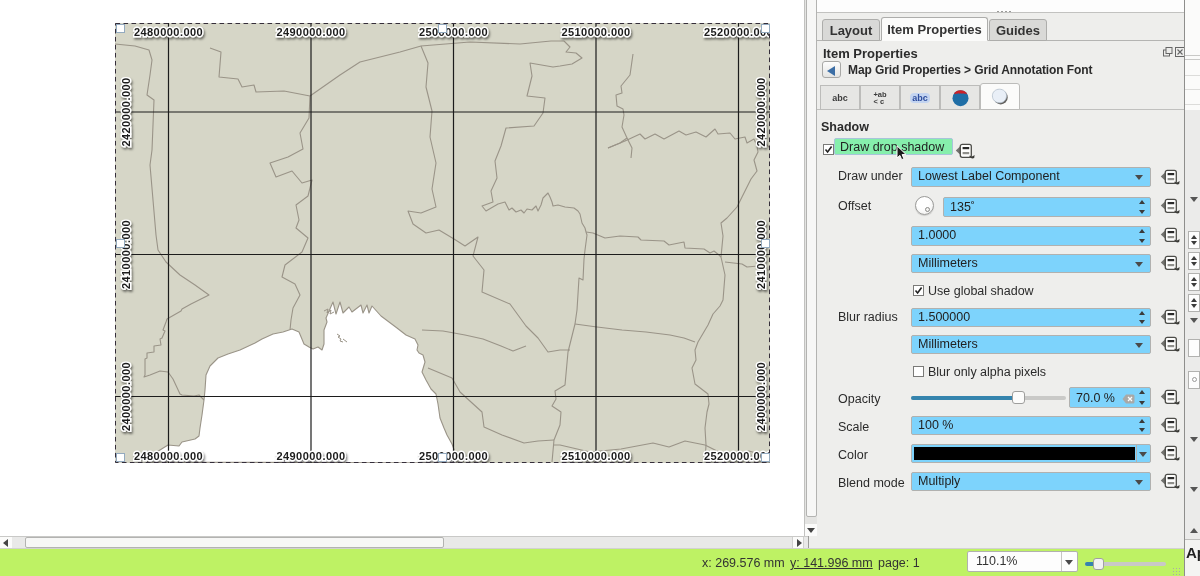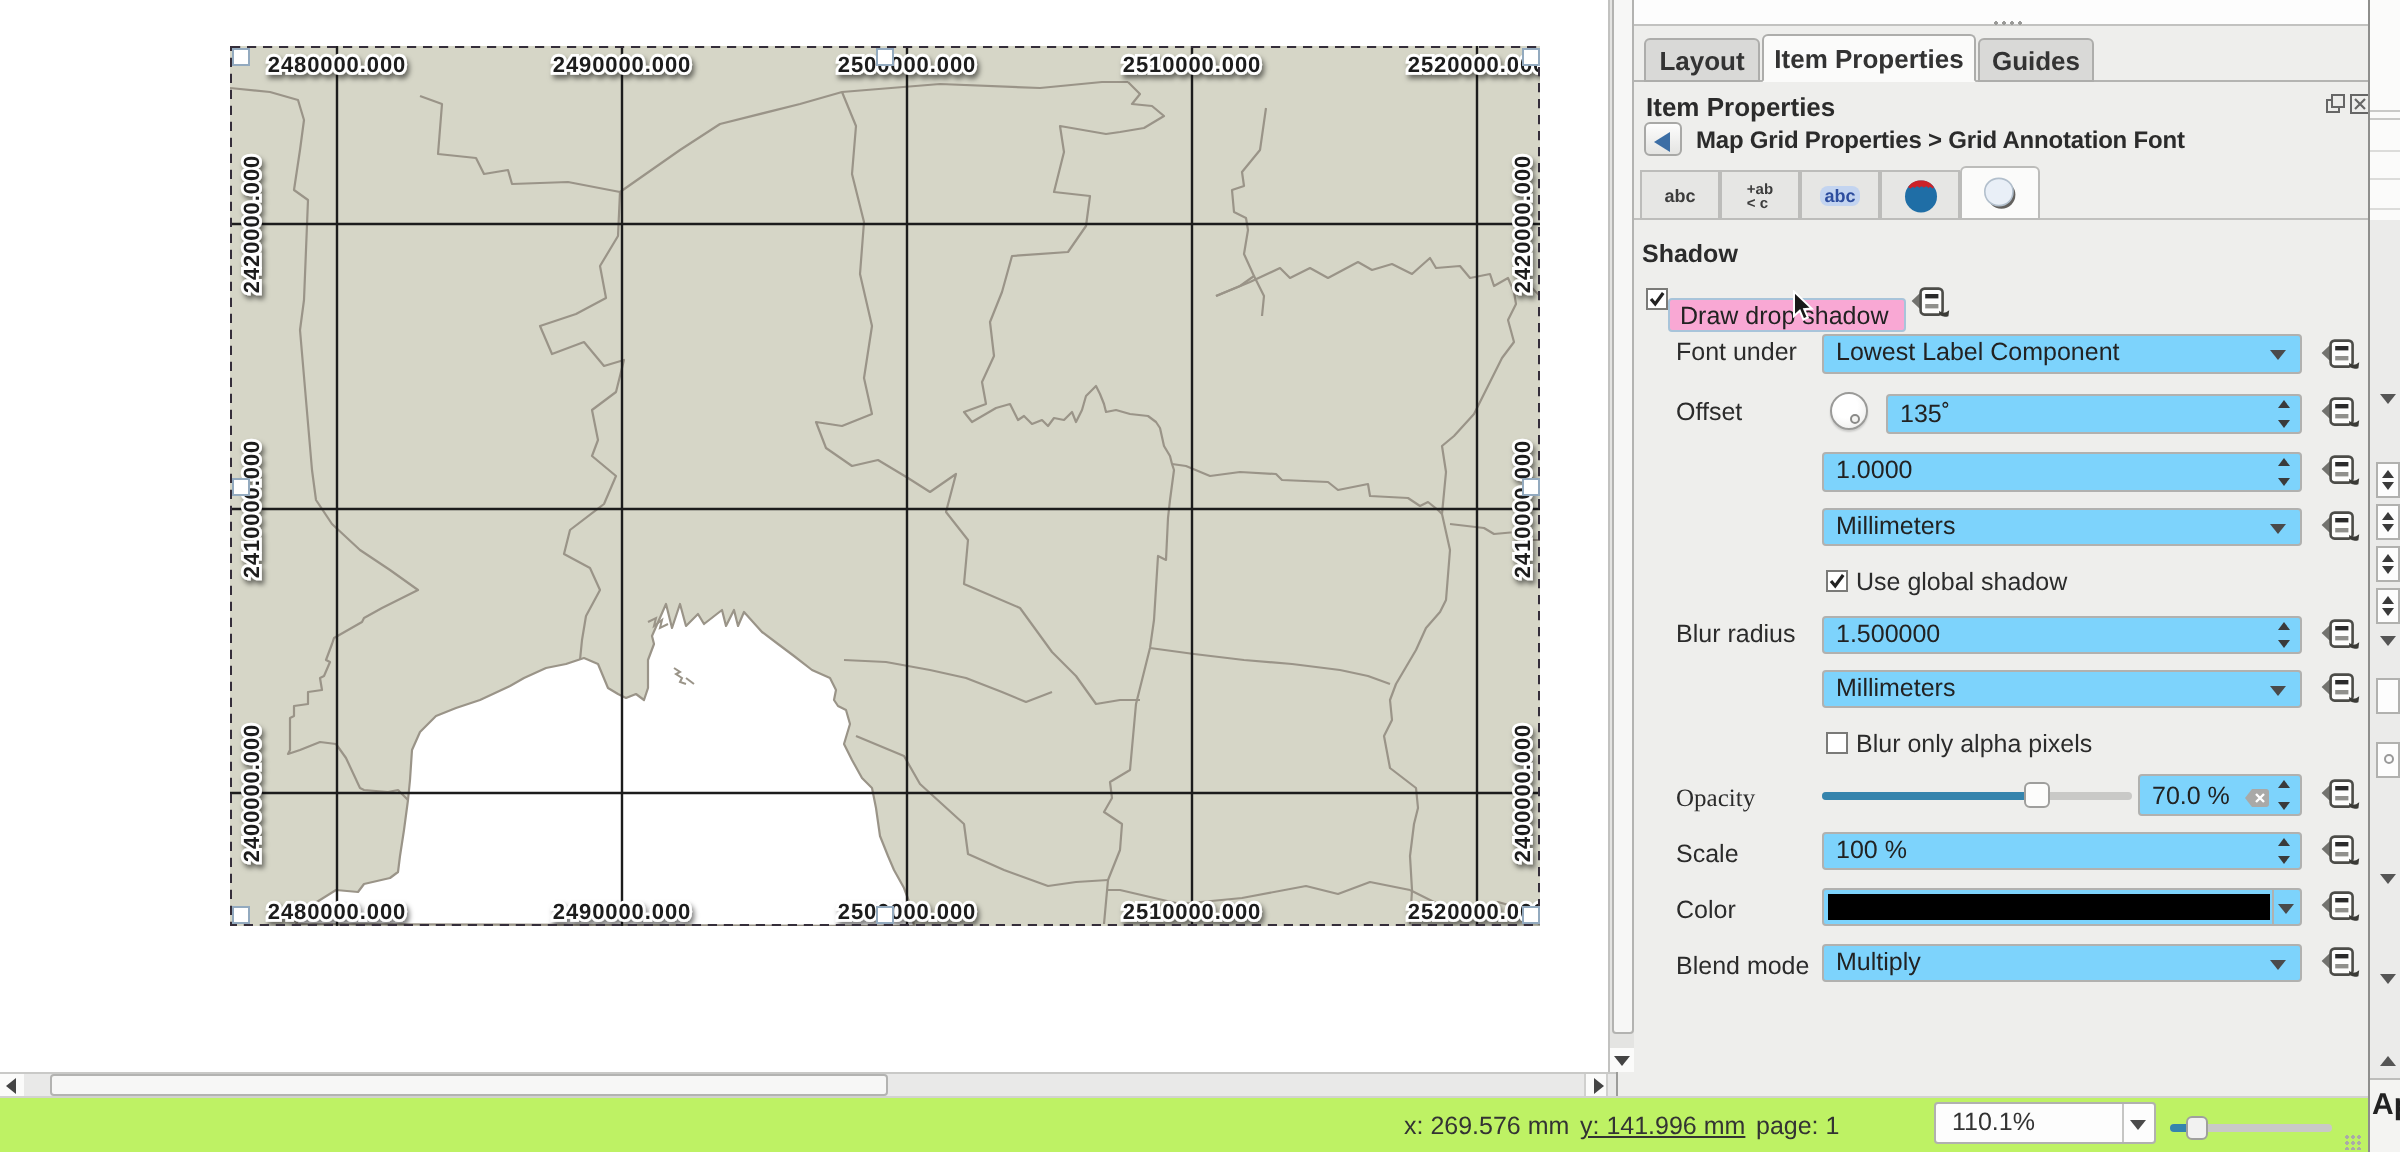--- a/index.html
+++ b/index.html
@@ -197,28 +197,28 @@
           <path d="M10.4,2.2 C14.5,2.2 17.5,5 17.5,8.7 C17.5,12.8 14.6,15.8 10.4,15.8 C6.4,15.8 3.4,12.9 3.4,8.8 C3.4,5 6.4,2.2 10.4,2.2 Z" fill="#e9eff7" stroke="#b2bfcc" stroke-width="0.8"></path>
         </svg>
   </div>
 
   <div class="abs" style="left:12px;top:120px;font-size:12.5px;font-weight:bold;color:#2b2b2b;">Shadow</div>
   <div class="cb" style="left:14px;top:144px;">
         <svg width="9" height="9" viewBox="0 0 9 9" style="position:absolute;left:0;top:0;">
           <path d="M1.5 4.5 L3.6 7 L7.6 1.5" fill="none" stroke="#222" stroke-width="1.6"></path>
         </svg>
       </div>
-  <div class="abs" style="left:25px;top:149px;width:119px;height:17px;background:#f9a8d4;border:1px solid #a8c4da;border-radius:2px;">
+  <div class="abs" style="left:25px;top:138px;width:119px;height:17px;background:#86efac;border:1px solid #a8c4da;border-radius:2px;">
     <div class="abs" style="left:5px;top:1px;font-size:12.5px;color:#222;">Draw drop shadow</div>
   </div>
   <svg class="abs" style="left:87px;top:145px;z-index:5;" width="12" height="17" viewBox="0 0 12 17">
         <path d="M1,0.8 L1,13 L3.9,10.4 L5.7,14.7 L7.9,13.7 L6.1,9.6 L9.9,9.3 Z" fill="#1a1a1a" stroke="#fff" stroke-width="1"></path>
       </svg>
 
-  <div class="lbl" style="left:29px;top:169px;">Font under</div>
+  <div class="lbl" style="left:29px;top:169px;">Draw under</div>
   <div class="inputbox" style="left:102px;top:167px;width:240px;height:20px;">
         <span class="txt">Lowest Label Component</span>
         <span class="comboarrow" style="top:7px;"></span>
       </div>
   <div class="lbl" style="left:29px;top:199px;">Offset</div>
   <div class="abs" style="left:106px;top:196px;width:19px;height:19px;border:1px solid #9a9a98;border-radius:50%;background:radial-gradient(circle at 40% 35%, #ffffff 40%, #e8e8e6);box-shadow:0 1px 1px rgba(0,0,0,0.15);">
     <div class="abs" style="left:9px;top:10px;width:5px;height:5px;border:1px solid #8a8a88;border-radius:50%;background:#f4f4f2;"></div>
   </div>
   <div class="inputbox spin" style="left:134px;top:197px;width:208px;height:20px;">
         <span class="txt" style="top:2px;">135˚</span>
@@ -251,21 +251,21 @@
           <span class="spinup"></span>
           <span class="spindn"></span>
         </span>
       </div>
   <div class="inputbox" style="left:102px;top:335px;width:240px;height:19px;">
         <span class="txt">Millimeters</span>
         <span class="comboarrow"></span>
       </div>
   <div class="cb" style="left:104px;top:366px;"></div>
   <div class="lbl" style="left:119px;top:365px;">Blur only alpha pixels</div>
-  <div class="lbl" style="left:29px;top:392px;font-family:Liberation Serif, serif;">Opacity</div>
+  <div class="lbl" style="left:29px;top:392px;">Opacity</div>
   <div class="abs" style="left:102px;top:396px;width:155px;height:4px;background:#c9c9c7;border-radius:2px;"></div>
   <div class="abs" style="left:102px;top:396px;width:103px;height:4px;background:#3584ad;border-radius:2px;"></div>
   <div class="abs" style="left:203px;top:391px;width:13px;height:13px;background:#fcfcfb;border:1px solid #9e9e9c;border-radius:3px;"></div>
   <div class="inputbox" style="left:260px;top:387px;width:82px;height:21px;">
         <span class="txt" style="top:3px;">70.0 %</span>
     <svg class="abs" style="right:15px;top:6px;" width="13" height="10" viewBox="0 0 13 10">
           <path d="M4,0.5 H11 Q12.5,0.5 12.5,2 V8 Q12.5,9.5 11,9.5 H4 L0.5,5 Z" fill="#a9a9a7"></path>
           <path d="M6 3 L10 7 M10 3 L6 7" stroke="#fff" stroke-width="1.2"></path>
         </svg>
     <span class="spinbtns">

